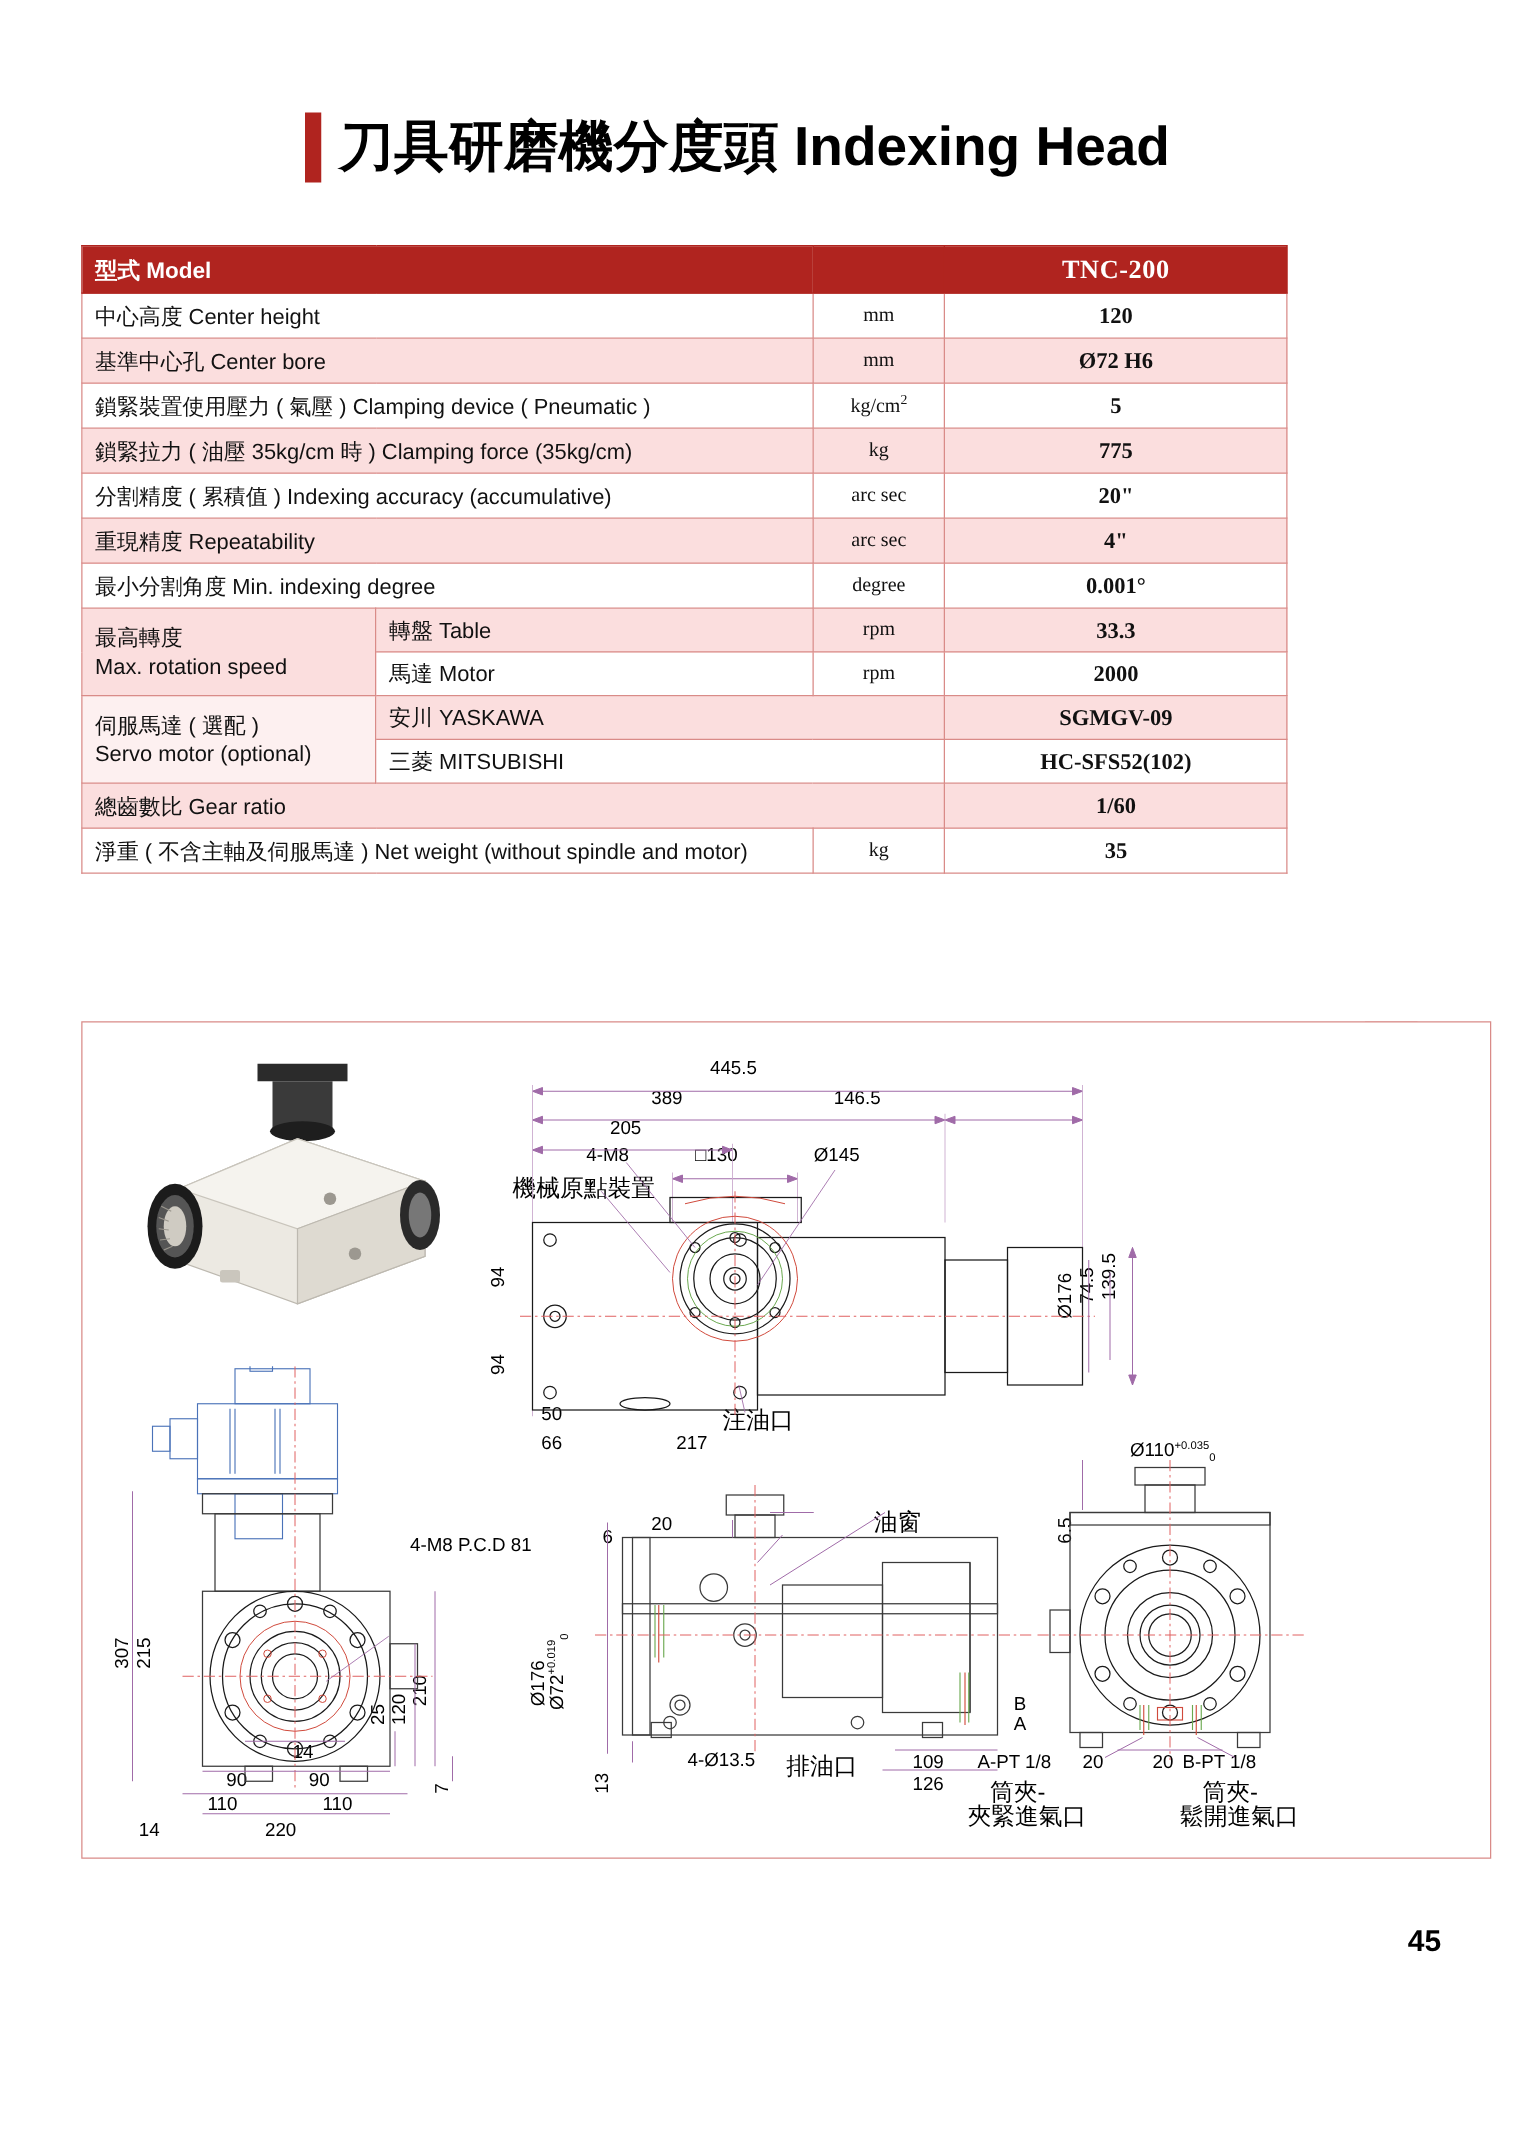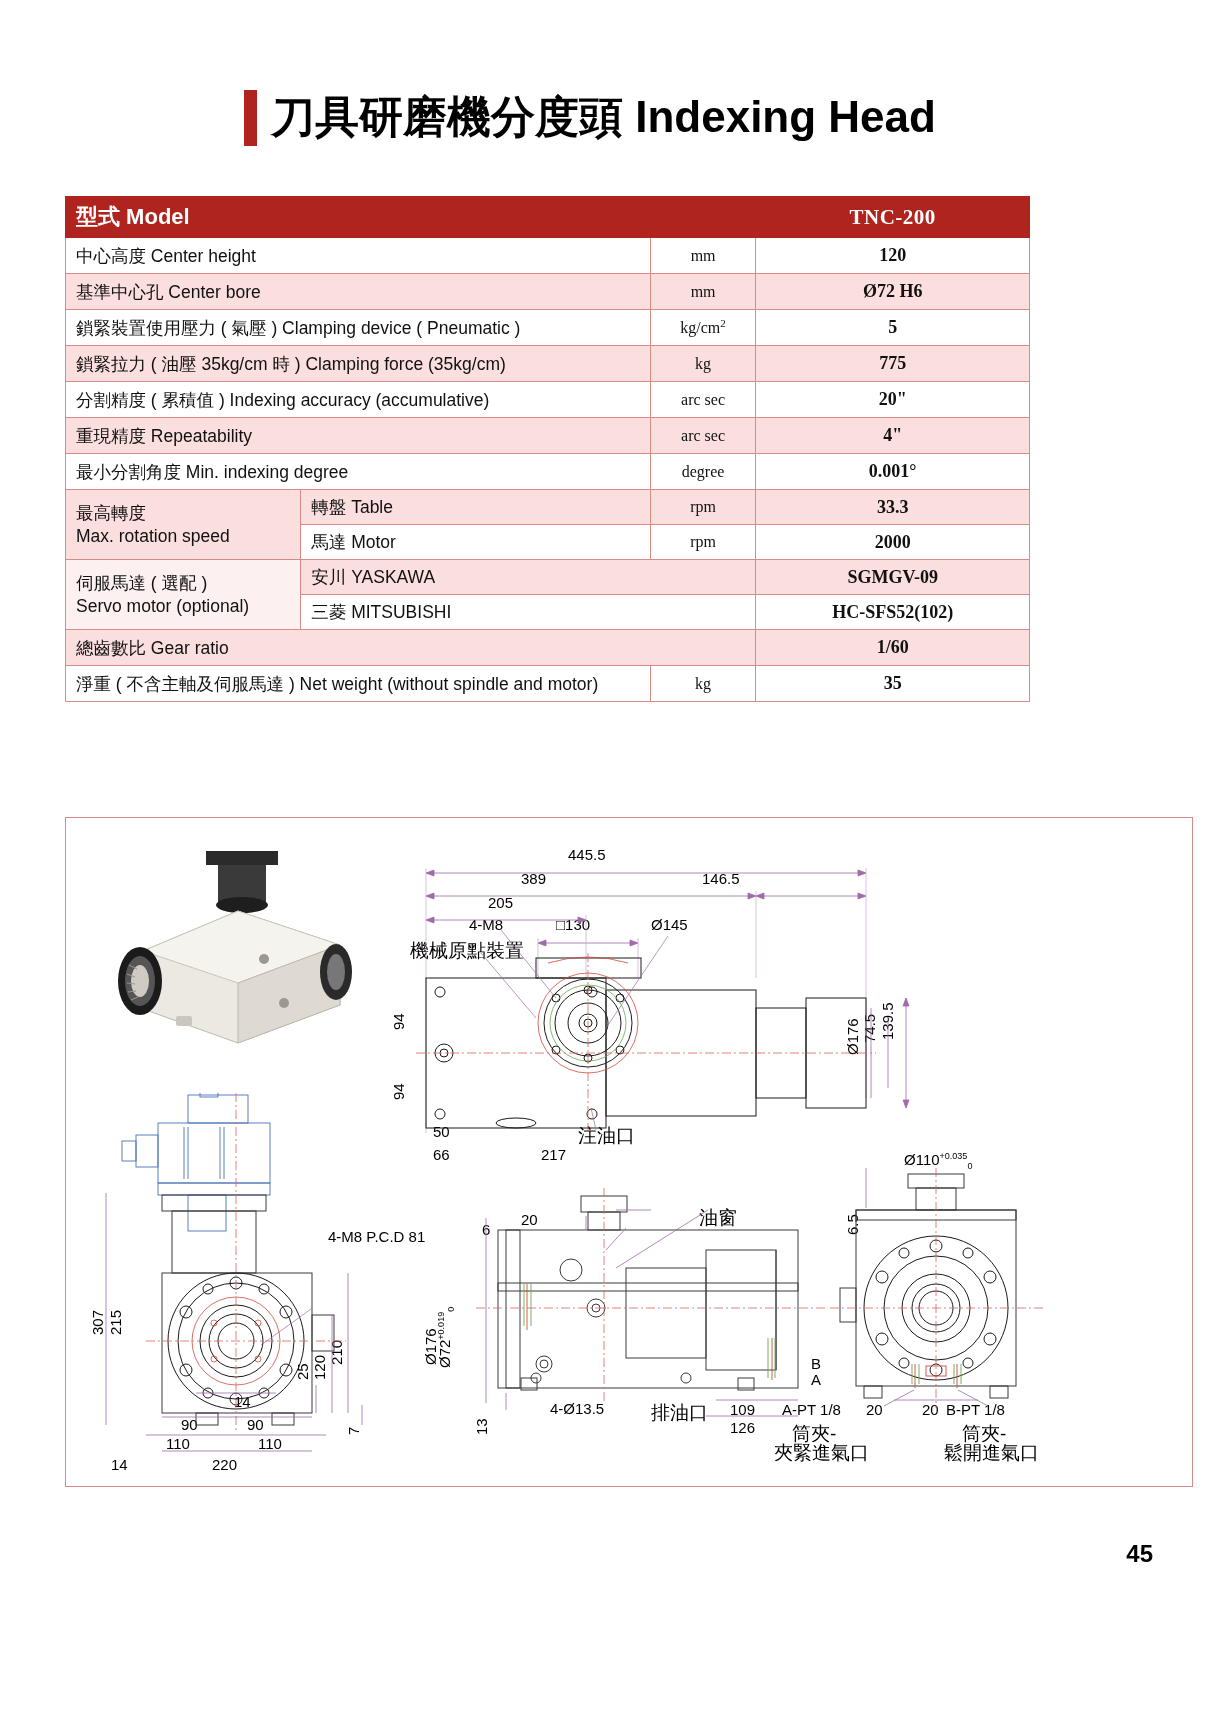--- a/index.html
+++ b/index.html
@@ -38,21 +38,21 @@
     vertical-align:middle;
   }
   .spec-table .hdr {
     background:#b0241f; color:#fff; font-weight:700;
     border:1px solid #b0241f;
     height:38px;
   }
   .spec-table .hdr.model-name {
     text-align:center; font-size:21px; letter-spacing:0.5px;
   }
-  .spec-table .hdr.model-label { text-align:left; font-size:22px; }
+  .spec-table .hdr.model-label { text-align:left; font-size:18px; }
   .row-w { background:#ffffff; }
   .row-p { background:#fbdede; }
   .row-pl { background:#fdf0f0; }
   .c-label { text-align:left; height:36px; }
   .c-unit  { text-align:center; width:112px; font-size:16px; }
   .c-val   { text-align:center; width:300px; font-weight:600; font-size:18px; }
   .c-sub   { text-align:left; width:395px; }
   .c-group { text-align:left; width:258px; line-height:1.28; }
   .cjk { font-family:"Liberation Sans","DejaVu Sans", sans-serif; }
   .sup { font-size:11px; vertical-align:super; }
@@ -221,21 +221,21 @@
     <ellipse cx="248" cy="139" rx="16" ry="28" fill="#2a2a2a"></ellipse>
     <ellipse cx="248" cy="139" rx="9" ry="18" fill="#777"></ellipse>
 
     <circle cx="176" cy="126" r="5" fill="#9c9890"></circle>
     <circle cx="196" cy="170" r="5" fill="#9c9890"></circle>
     <rect x="88" y="183" width="16" height="10" rx="2" fill="#cac6bd"></rect>
   </svg>
 
   <div class="dt" style="left:502px; top:28px;">445.5</div>
   <div class="dt" style="left:455px; top:52px;">389</div>
-  <div class="dt" style="left:636px; top:52px;">146.5</div>
+  <div class="dt" style="left:601px; top:52px;">146.5</div>
   <div class="dt" style="left:422px; top:76px;">205</div>
   <div class="dt" style="left:490px; top:98px;">□130</div>
   <div class="dt" style="left:585px; top:98px;">Ø145</div>
   <div class="dt" style="left:403px; top:98px;text-align:center;">4-M8</div>
   <div class="dt cjk" style="left:344px; top:120px;">機械原點裝置</div>
   <div class="dt cjk" style="left:512px; top:305px;">注油口</div>
   <div class="dt rot" style="left:341px; top:195px;">94</div>
   <div class="dt rot" style="left:341px; top:265px;">94</div>
   <div class="dt" style="left:367px; top:305px;">50</div>
   <div class="dt" style="left:367px; top:328px;">66</div>
@@ -420,21 +420,21 @@
     </g>
   </svg>
 
   <div class="dt cjk" style="left:633px; top:387px;">油窗</div>
   <div class="dt" style="left:455px; top:393px;">20</div>
   <div class="dt" style="left:416px; top:403px;">6</div>
   <div class="dt rot" style="left:373px; top:530px;">Ø176</div>
   <div class="dt rot" style="left:390px; top:530px;">Ø72<span class="sup2">+0.019</span><span class="sub2">0</span></div>
   <div class="dt rot" style="left:424px; top:600px;">13</div>
   <div class="dt" style="left:484px; top:582px;">4-Ø13.5</div>
-  <div class="dt cjk" style="left:563px; top:582px;margin-left:22px;">排油口</div>
+  <div class="dt cjk" style="left:563px; top:582px;">排油口</div>
   <div class="dt" style="left:664px; top:583px;">109</div>
   <div class="dt" style="left:664px; top:601px;">126</div>
   <div class="dt" style="left:745px; top:537px;">B</div>
   <div class="dt" style="left:745px; top:553px;">A</div>
 
   <svg width="360" height="260" style="position:absolute; left:410px; top:370px;">
     <g stroke="#3a3a3a" stroke-width="1" fill="none">
       <rect x="105" y="8" width="46" height="16"></rect>
       <rect x="112" y="24" width="32" height="18"></rect>
       <rect x="22" y="42" width="300" height="158"></rect>

